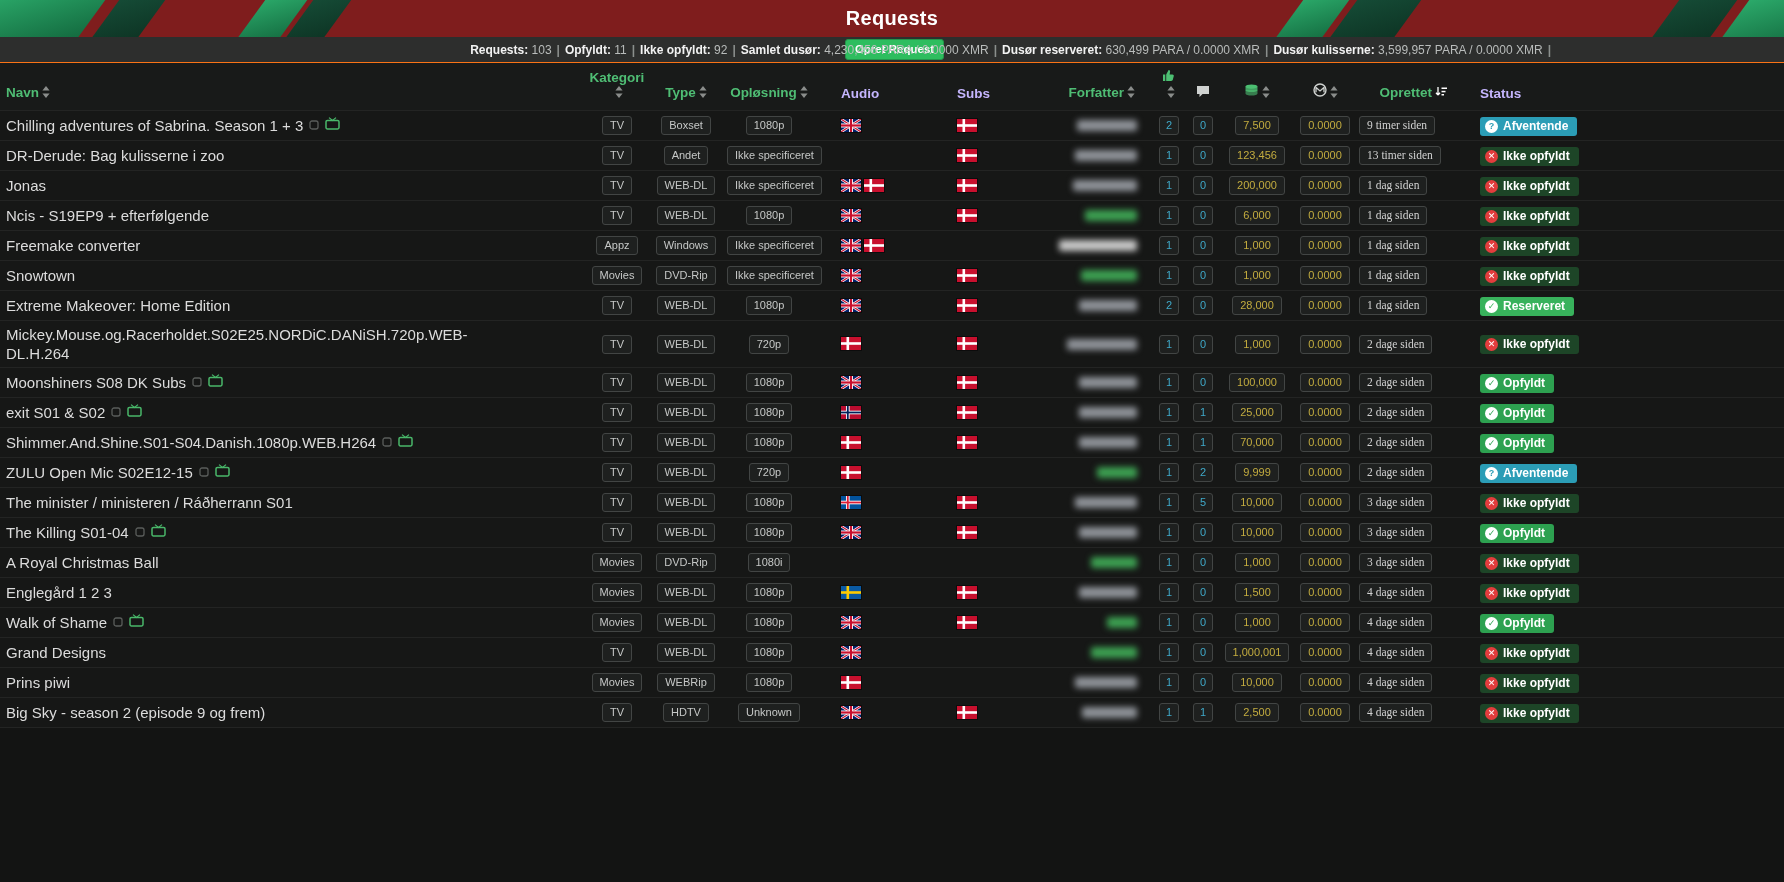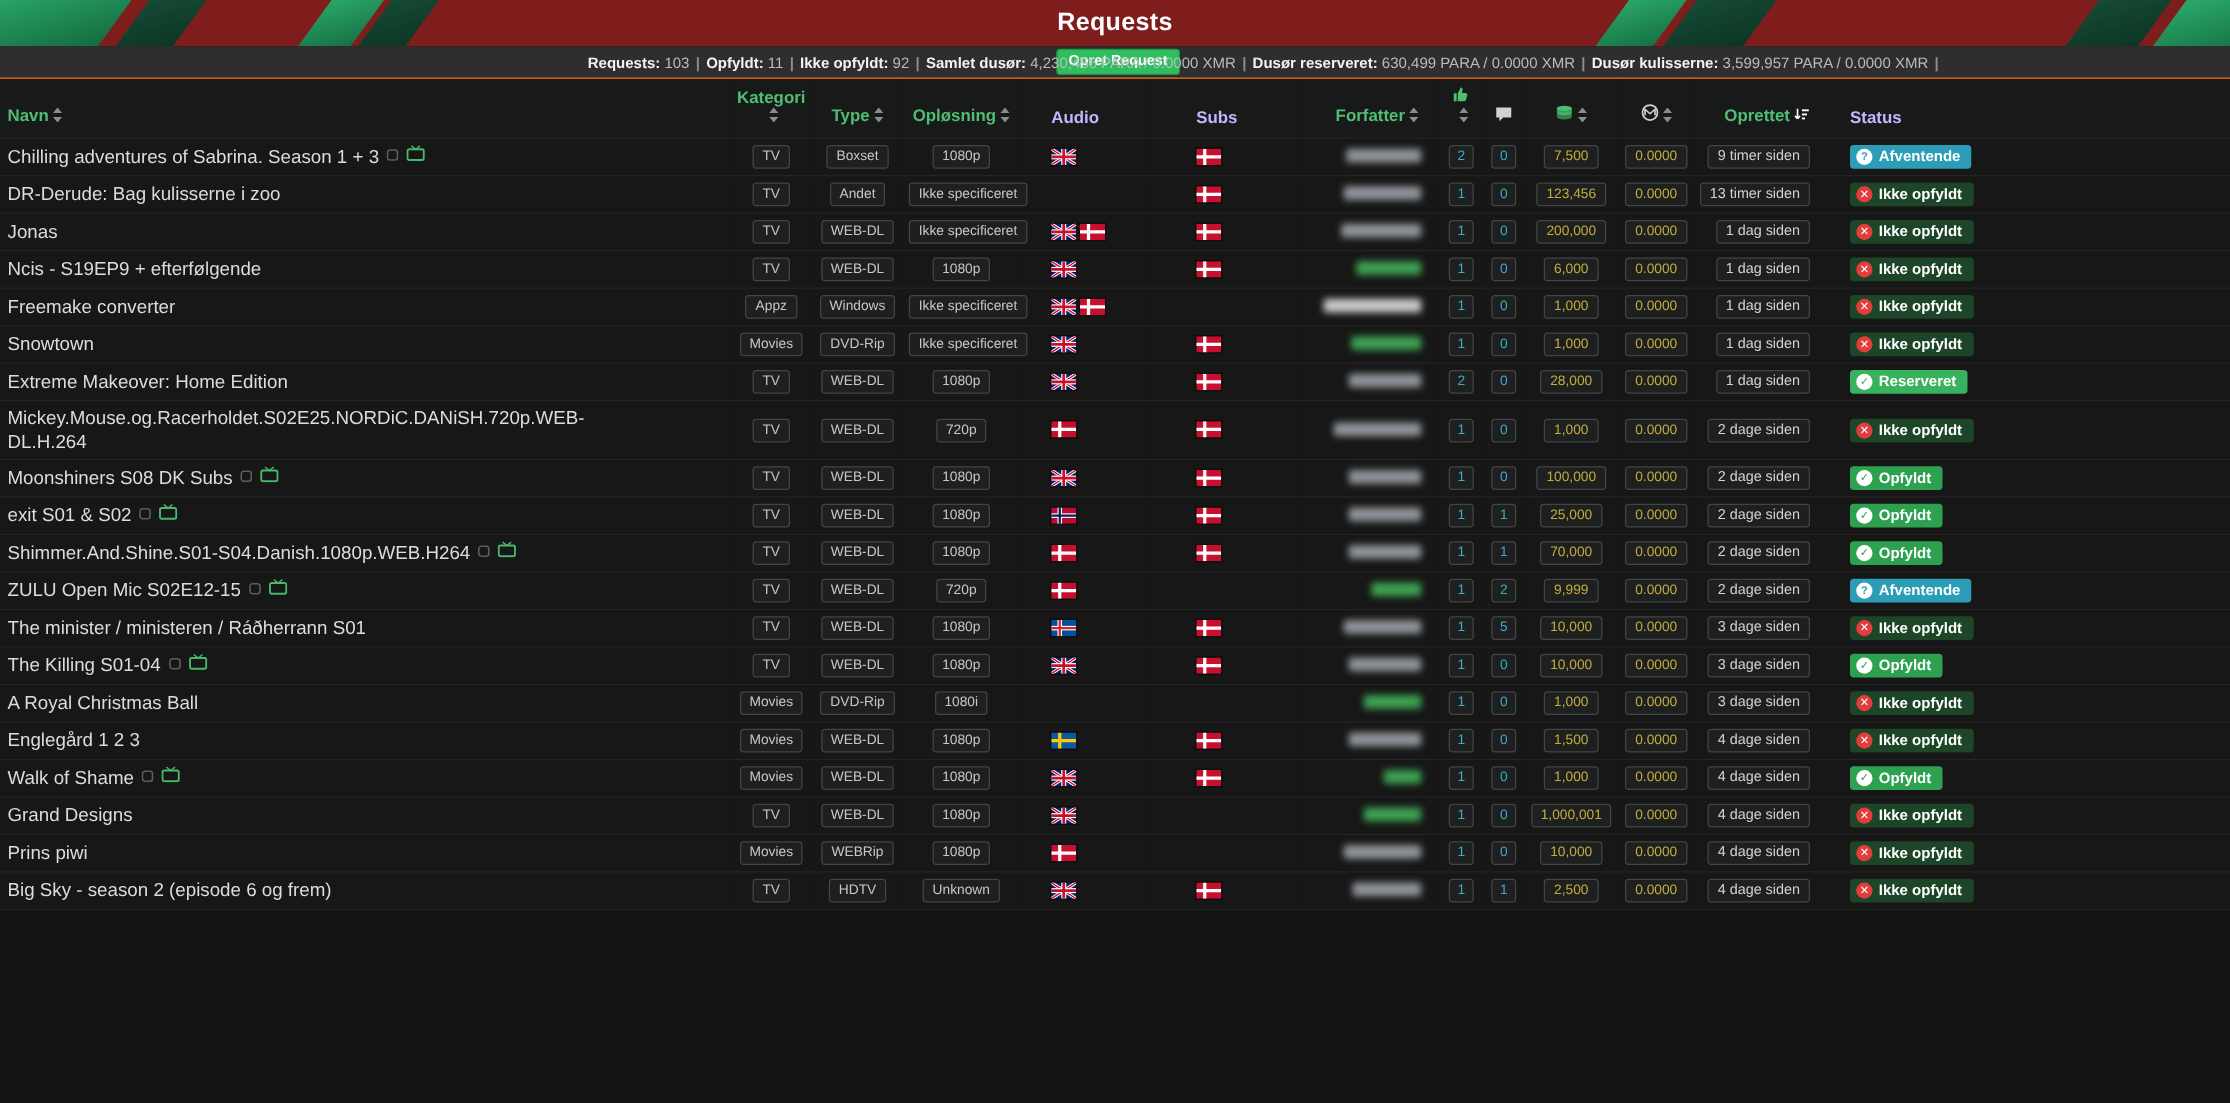--- a/index.html
+++ b/index.html
@@ -53,21 +53,21 @@
 
   tbody td { height:30px; padding:4px 4px; border-top:1px solid #232423; vertical-align:middle; background:#161716; }
   tbody tr:last-child td { border-bottom:1px solid #232423; }
   td.td-name { padding-left:6px; }
   .name { color:#dcdcdc; font-size:15px; line-height:19px; display:inline-block; max-width:520px; vertical-align:middle; }
   .name-ico { vertical-align:middle; margin-left:6px; }
   td.td-c { text-align:center; }
   td.td-audio { padding-left:26px; }
   td.td-subs { padding-left:38px; }
   td.td-author { text-align:right; padding-right:14px; }
-  td.td-created { text-align:right; padding-right:16px; }
+  td.td-created { text-align:left; padding-right:16px;font-family:Liberation Serif, serif; }
   td.td-status { padding-left:16px; }
 
   .chip {
     display:inline-block; background:#1e201f; border:1px solid #424544;
     border-radius:3px; padding:2px 7px; font-size:11px; line-height:13px;
     color:#c6c8c7; white-space:nowrap;
   }
   .chip.count  { color:#3fa9c9; padding:2px 6px; min-width:20px; text-align:center; }
   .chip.amount { color:#c3ac3f; }
   .chip.time   { color:#d2d2d2; font-size:11.5px; }
@@ -895,21 +895,21 @@
         </td>
   <td class="td-author"><span class="author-blur" style="width:62px;background:#8f9399"></span></td>
   <td class="td-c"><span class="chip count">1</span></td>
   <td class="td-c"><span class="chip count">0</span></td>
   <td class="td-c"><span class="chip amount">10,000</span></td>
   <td class="td-c"><span class="chip amount">0.0000</span></td>
   <td class="td-created"><span class="chip time">4 dage siden</span></td>
   <td class="td-status"><span class="badge unfilled"><span class="ci">✕</span>Ikke opfyldt</span></td>
 </tr>
 <tr>
-  <td class="td-name"><span class="name">Big Sky - season 2 (episode 6 og frem)</span></td>
+  <td class="td-name"><span class="name">Big Sky - season 2 (episode 9 og frem)</span></td>
   <td class="td-c"><span class="chip">TV</span></td>
   <td class="td-c"><span class="chip">HDTV</span></td>
   <td class="td-c"><span class="chip">Unknown</span></td>
   <td class="td-audio">
           <div class="flags">
             <span class="flag">
               <svg width="20" height="13" viewBox="0 0 20 13">
                 <rect width="20" height="13" fill="#012169"></rect>
                 <path d="M0 0L20 13M20 0L0 13" stroke="#fff" stroke-width="2.6"></path>
                 <path d="M0 0L20 13M20 0L0 13" stroke="#c8102e" stroke-width="1.1"></path>

